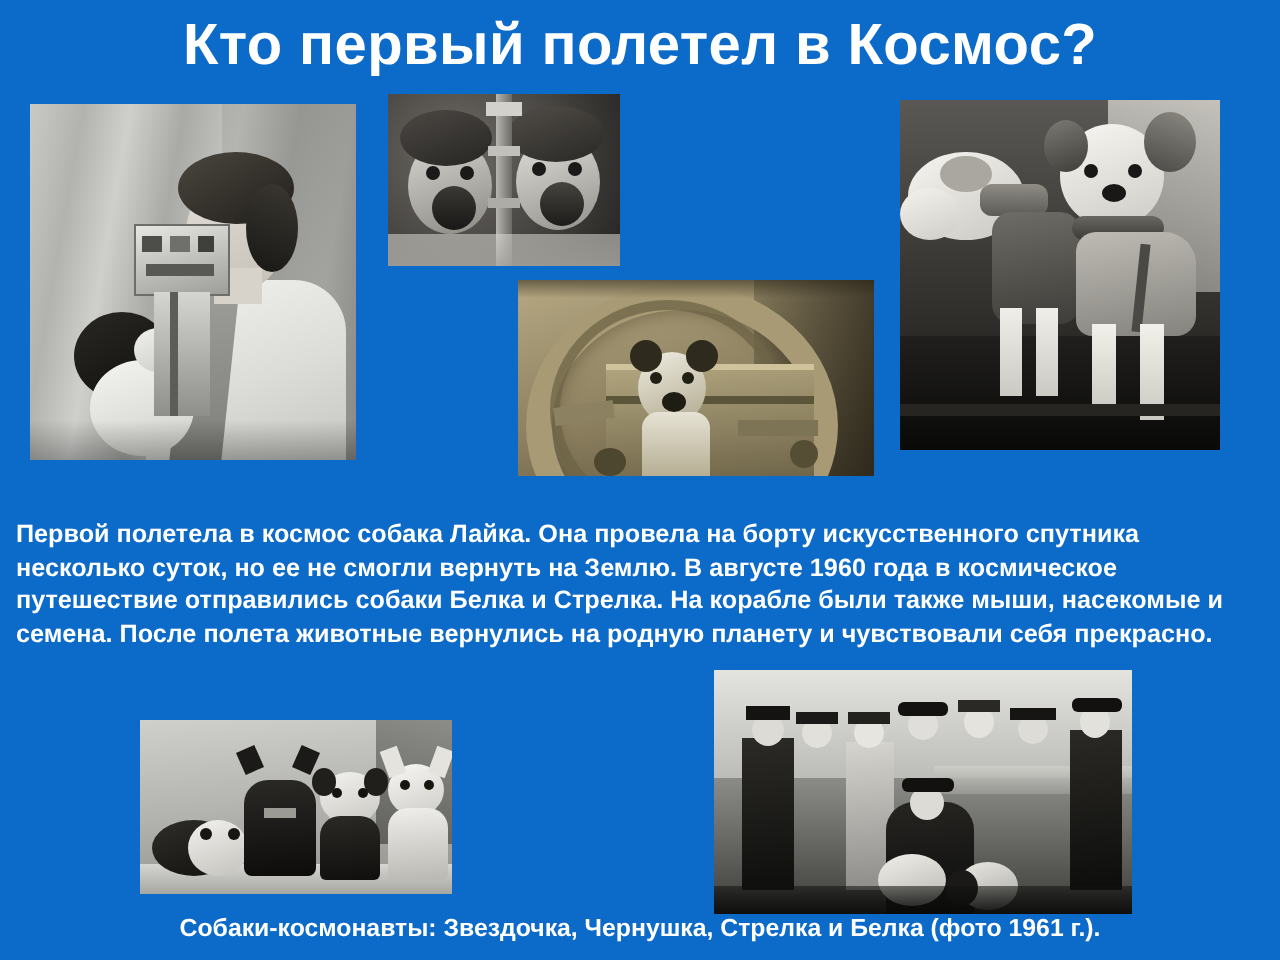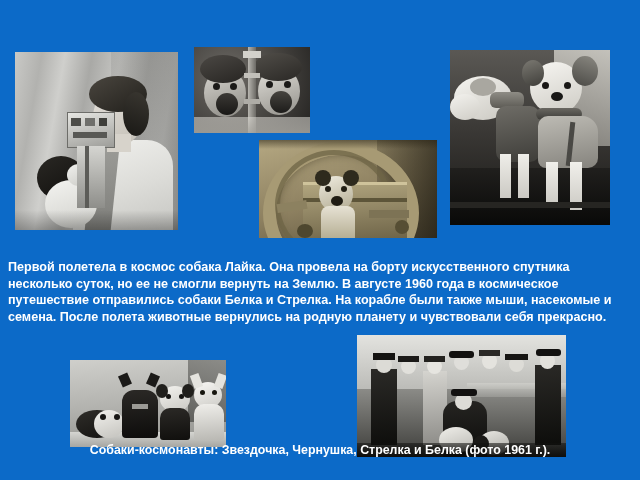--- a/index.html
+++ b/index.html
@@ -47,21 +47,21 @@
     font-size: 12.6px;
     font-weight: bold;
     line-height: 16.5px;
     text-align: left;
   }
 
   
   #photo-caption {
     position: absolute;
     left: 0;
-    top: 442px;
+    top: 456px;
     width: 640px;
     text-align: center;
     color: #ffffff;
     font-family: "Liberation Sans", sans-serif;
     font-size: 12.4px;
     font-weight: bold;
     line-height: 16px;
     white-space: nowrap;
   }
 
@@ -78,20 +78,21 @@
 
   
   .blob { position: absolute; border-radius: 50%; }
   .bar  { position: absolute; }
 </style>
 </head>
 <body>
 
 <div id="slide">
 
+  <div id="slide-title">Кто первый полетел в Космос?</div>
 
   <div class="photo" style="left:15px; top:52px; width:163px; height:178px; background:#b9b9b7;">
     <div class="ph-canvas" aria-hidden="true">
 
       <div class="bar" style="left:0;top:0;width:100%;height:100%;
            background:linear-gradient(100deg,#c9c9c6 0%,#b2b2af 14%,#cfcfcc 26%,#a9a9a6 40%,#c6c6c3 55%,#b5b5b2 70%,#d0d0cd 84%,#b8b8b5 100%);"></div>
 
       <div class="bar" style="left:96px;top:0;width:67px;height:178px;
            background:linear-gradient(90deg,rgba(60,60,58,.10),rgba(40,40,38,.32));"></div>
 

